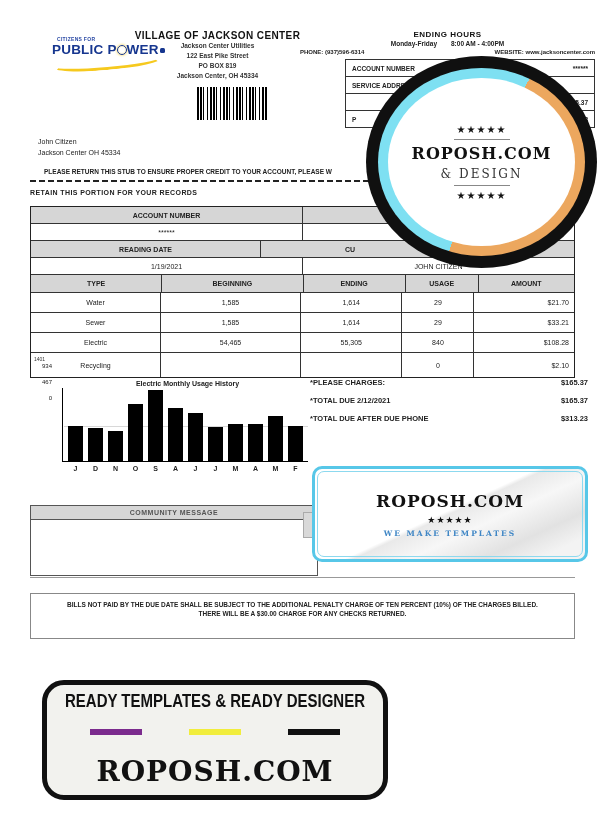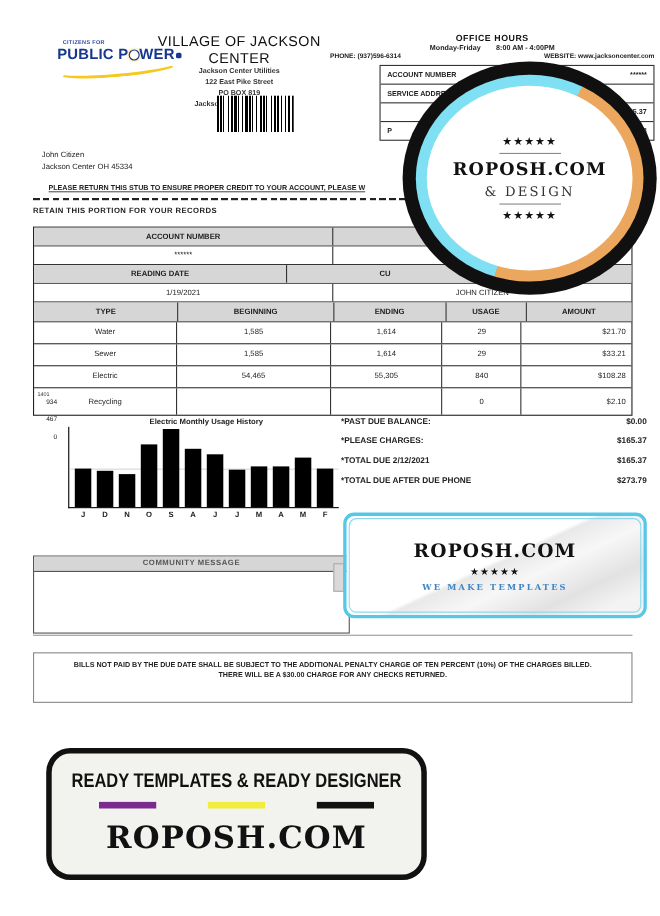--- a/index.html
+++ b/index.html
@@ -10,21 +10,21 @@
   
   #logo{left:52px;top:36px;width:112px;}
   #logo .tag{font-size:5px;font-weight:bold;color:#2b4aa5;letter-spacing:.3px;margin-left:5px;}
   #logo .main{font-size:13.5px;font-weight:bold;color:#16368f;letter-spacing:.2px;white-space:nowrap;}
   #logo .bulb{display:inline-block;width:8px;height:8px;border:1.5px solid #16368f;border-radius:50%;
               background:radial-gradient(circle,#fff 40%,#ffe89a);box-shadow:0 0 3px #f6c91e;vertical-align:-1px;}
   #logo .reg{display:inline-block;width:5px;height:5px;background:#16368f;border-radius:1.5px;vertical-align:1px;margin-left:1px;}
   #logo .swoosh{width:104px;height:9px;border:3px solid transparent;border-bottom-color:#f6c91e;
                 border-radius:50%;transform:rotate(-5deg);margin-top:-2px;}
   #utility{left:120px;top:30px;width:195px;text-align:center;}
-  #utility .name{font-size:13px;font-weight:normal;letter-spacing:.4px;}
+  #utility .name{font-size:10px;font-weight:bold;letter-spacing:.4px;}
   #utility .ln{font-size:6.5px;color:#333;line-height:10px;font-weight:bold;}
   #barcode{left:197px;top:87px;width:70px;height:33px;
     background:repeating-linear-gradient(90deg,#000 0 2px,#fff 2px 3px,#000 3px 5px,#fff 5px 6px,#000 6px 7px,#fff 7px 10px,#000 10px 11px,#fff 11px 13px);}
   #office{left:300px;top:30px;width:295px;text-align:center;}
   #office .t{font-size:8px;font-weight:bold;letter-spacing:.5px;}
   #office .d{font-size:6.5px;font-weight:bold;color:#222;margin-top:1px;}
   #office .d span{margin:0 7px;}
   #office .c{font-size:6px;font-weight:bold;color:#222;margin-top:2px;display:flex;justify-content:space-between;text-align:left;}
 
   
@@ -100,21 +100,21 @@
          background:linear-gradient(155deg,#ffffff 48%,#e9e9e9 50%,#f7f7f7 62%,#e2e2e2 78%,#f3f3f3 90%);
          display:flex;flex-direction:column;align-items:center;justify-content:center;gap:4px;}
   #stamp .inbd{position:absolute;inset:2px;border:1px solid #8cd9ef;border-radius:7px;pointer-events:none;}
   #stamp .t{font-family:"DejaVu Serif",serif;font-size:17px;font-weight:bold;letter-spacing:1px;color:#111;}
   #stamp .s{font-size:9px;letter-spacing:1px;color:#111;}
   #stamp .sub{font-family:"DejaVu Serif",serif;font-size:7.5px;font-weight:bold;letter-spacing:2px;color:#3f86c5;}
   #stamptab{left:303px;top:512px;width:10px;height:26px;background:#d9d9d9;border:1px solid #aaa;z-index:39;}
 
   
   #banner{left:42px;top:680px;width:346px;height:120px;background:#f2f2ee;border:5px solid #111;
-          border-radius:22px;z-index:30;display:flex;flex-direction:column;align-items:center;justify-content:center;gap:10px;}
+          border-radius:22px;z-index:30;display:flex;flex-direction:column;align-items:center;justify-content:center;gap:20px;}
   #banner .t{font-size:15px;font-weight:bold;color:#111;transform:scaleY(1.2);letter-spacing:0px;white-space:nowrap;}
   #banner .dashes{width:250px;display:flex;justify-content:space-between;}
   #banner .dash{width:52px;height:6px;}
   #banner .r{font-family:"DejaVu Serif",serif;font-size:28px;font-weight:bold;letter-spacing:1px;color:#111;}
 </style>
 </head>
 <body>
 
 <div id="page">
 
@@ -127,21 +127,21 @@
   <div class="abs" id="utility">
     <div class="name">VILLAGE OF JACKSON CENTER</div>
     <div class="ln">Jackson Center Utilities</div>
     <div class="ln">122 East Pike Street</div>
     <div class="ln">PO BOX 819</div>
     <div class="ln">Jackson Center, OH 45334</div>
   </div>
   <div class="abs" id="barcode"></div>
 
   <div class="abs" id="office">
-    <div class="t">OFFICE HOURS</div>
+    <div class="t">ENDING HOURS</div>
     <div class="d"><span>Monday-Friday</span><span>8:00 AM - 4:00PM</span></div>
     <div class="c">
       <span>PHONE: (937)596-6314</span>
       <span>WEBSITE: www.jacksoncenter.com</span>
     </div>
   </div>
 
   <div class="abs" id="acctbox">
     <div class="row">
       <span>ACCOUNT NUMBER</span>
@@ -258,34 +258,30 @@
       <span>J</span>
       <span>J</span>
       <span>M</span>
       <span>A</span>
       <span>M</span>
       <span>F</span>
     </div>
 
   <div class="abs" id="summary">
     <div class="srow">
-      <span>*PAST DUE BALANCE:</span>
-      <span>$0.00</span>
-    </div>
-    <div class="srow">
       <span>*PLEASE CHARGES:</span>
       <span>$165.37</span>
     </div>
     <div class="srow">
       <span>*TOTAL DUE 2/12/2021</span>
       <span>$165.37</span>
     </div>
     <div class="srow">
       <span>*TOTAL DUE AFTER DUE PHONE</span>
-      <span>$273.79</span>
+      <span>$313.23</span>
     </div>
   </div>
 
   <div class="abs" id="community">
     <div class="hd">COMMUNITY MESSAGE</div>
     <div></div>
   </div>
   <div class="abs" id="hrfull"></div>
 
   <div class="abs" id="penalty">

